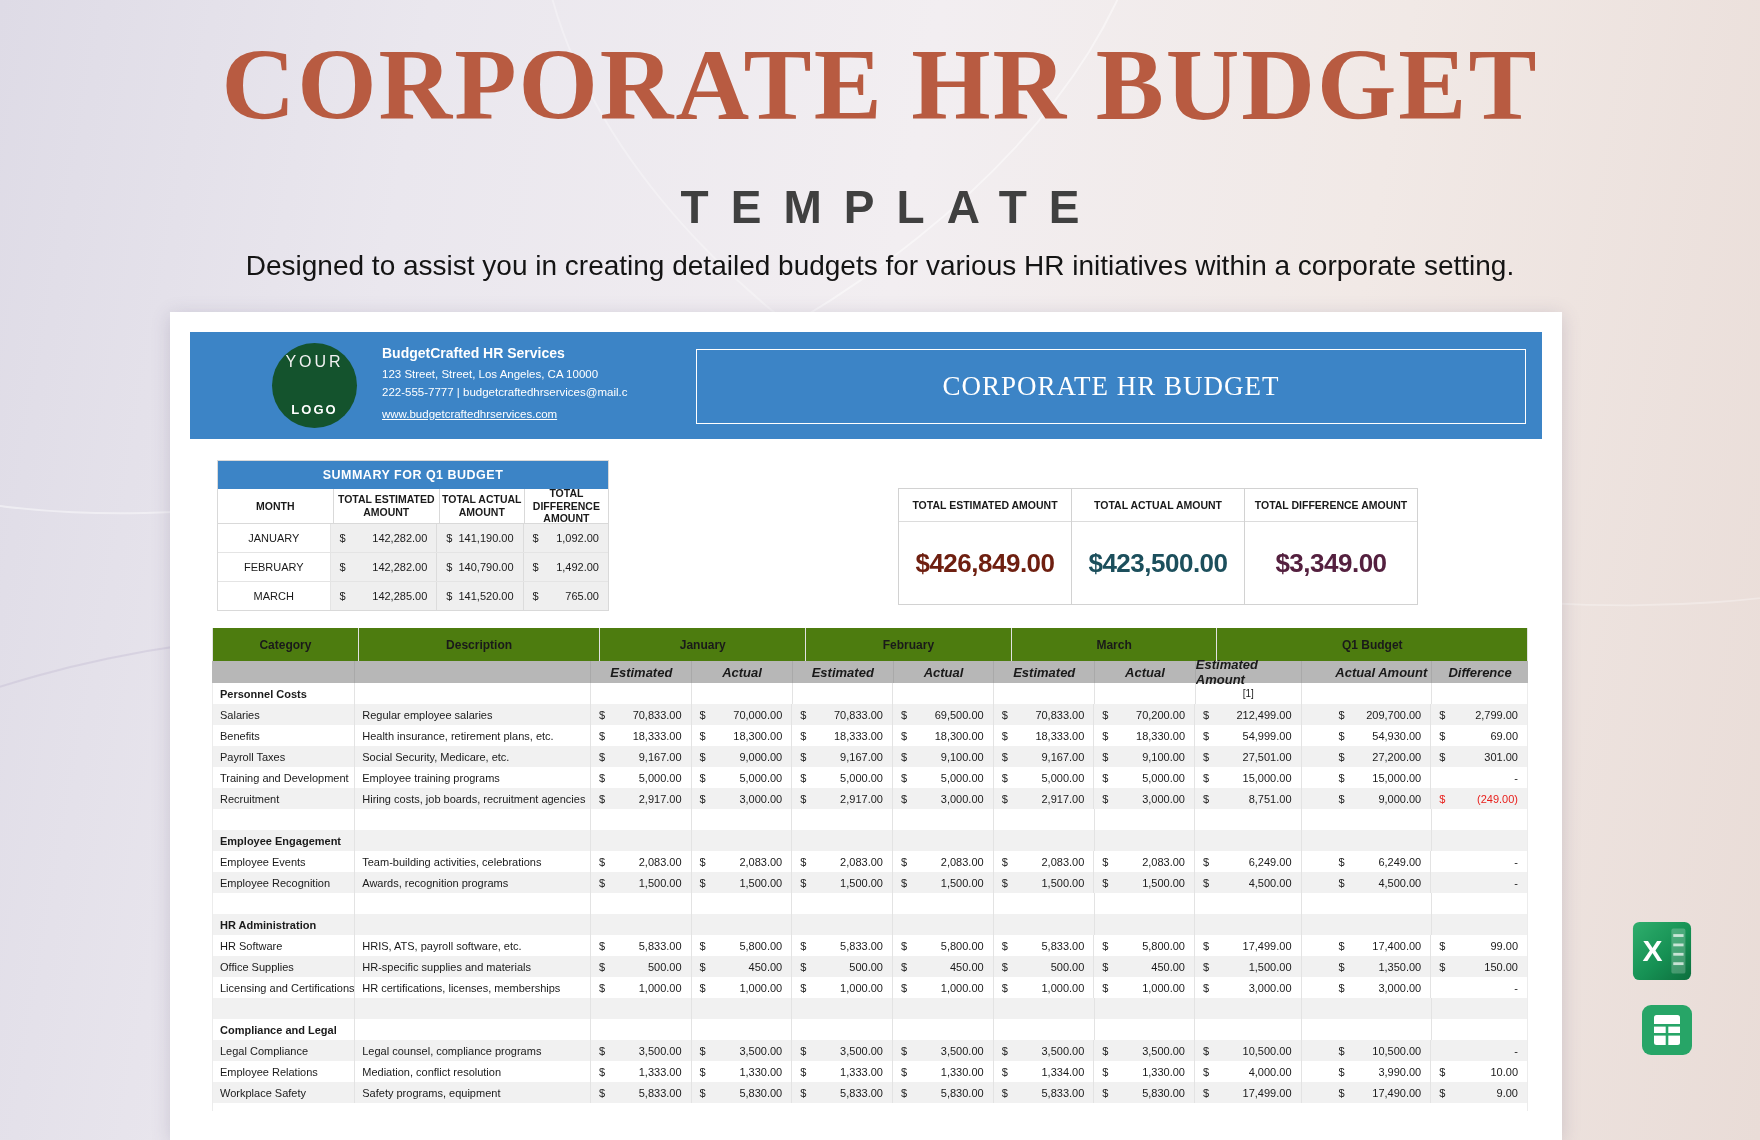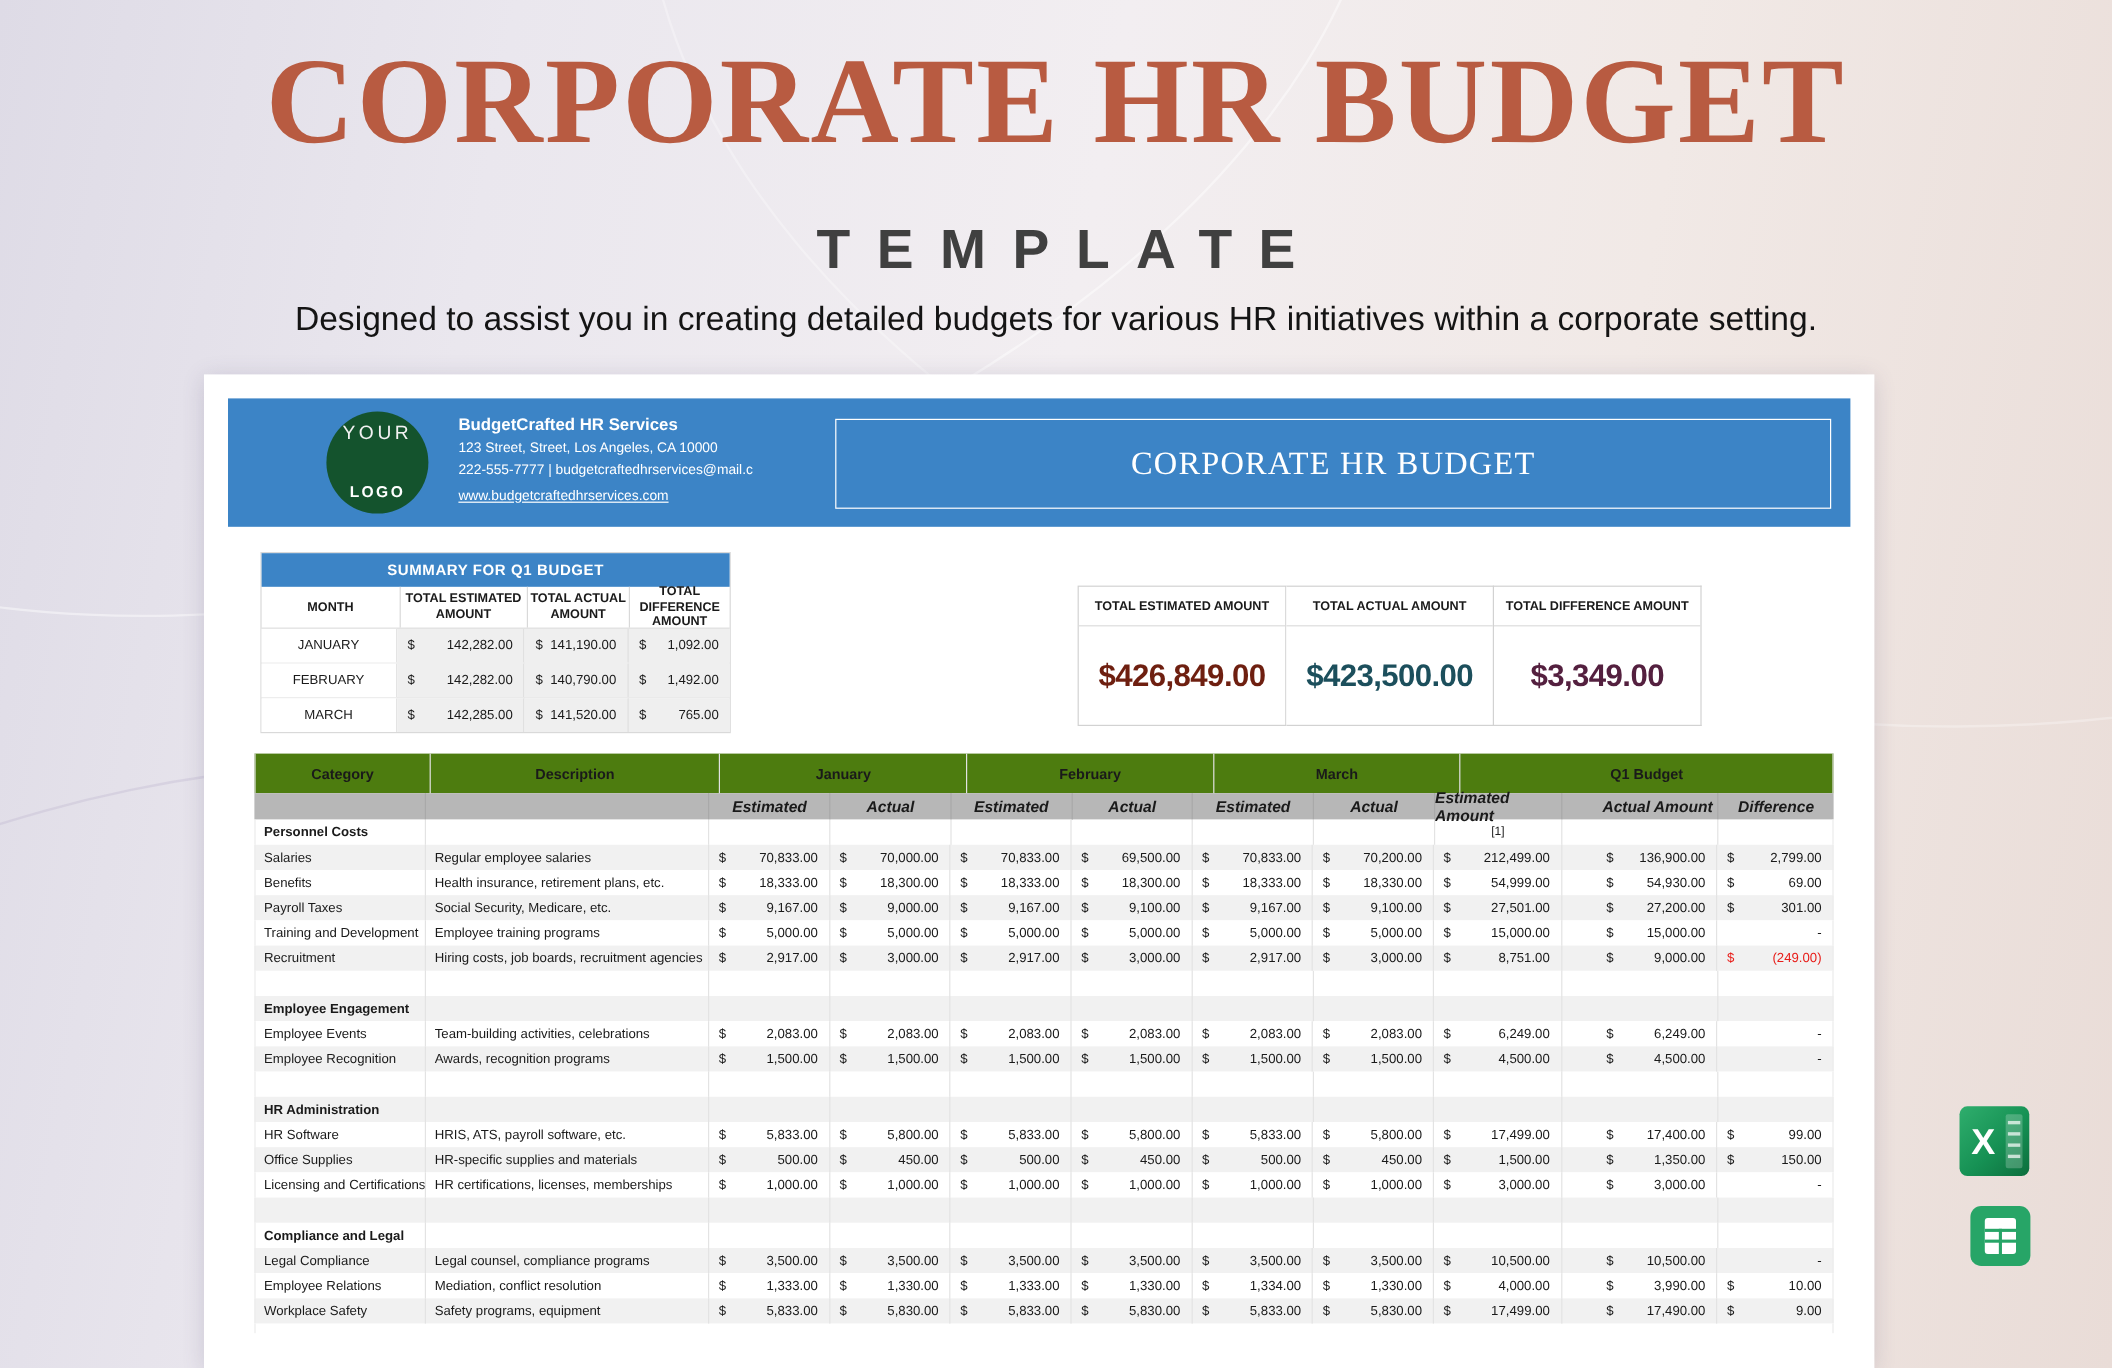--- a/index.html
+++ b/index.html
@@ -257,21 +257,21 @@
           <div class="bc money w-m">
             <span>$</span>
             <span>70,200.00</span>
           </div>
           <div class="bc money w-q1e">
             <span>$</span>
             <span>212,499.00</span>
           </div>
           <div class="bc money w-q1a">
             <span>$</span>
-            <span>136,900.00</span>
+            <span>209,700.00</span>
           </div>
           <div class="bc money w-dif">
             <span>$</span>
             <span>2,799.00</span>
           </div>
         </div>
         <div class="brow">
           <div class="bc txt w-cat">Benefits</div>
           <div class="bc txt w-desc">Health insurance, retirement plans, etc.</div>
           <div class="bc money w-m">

